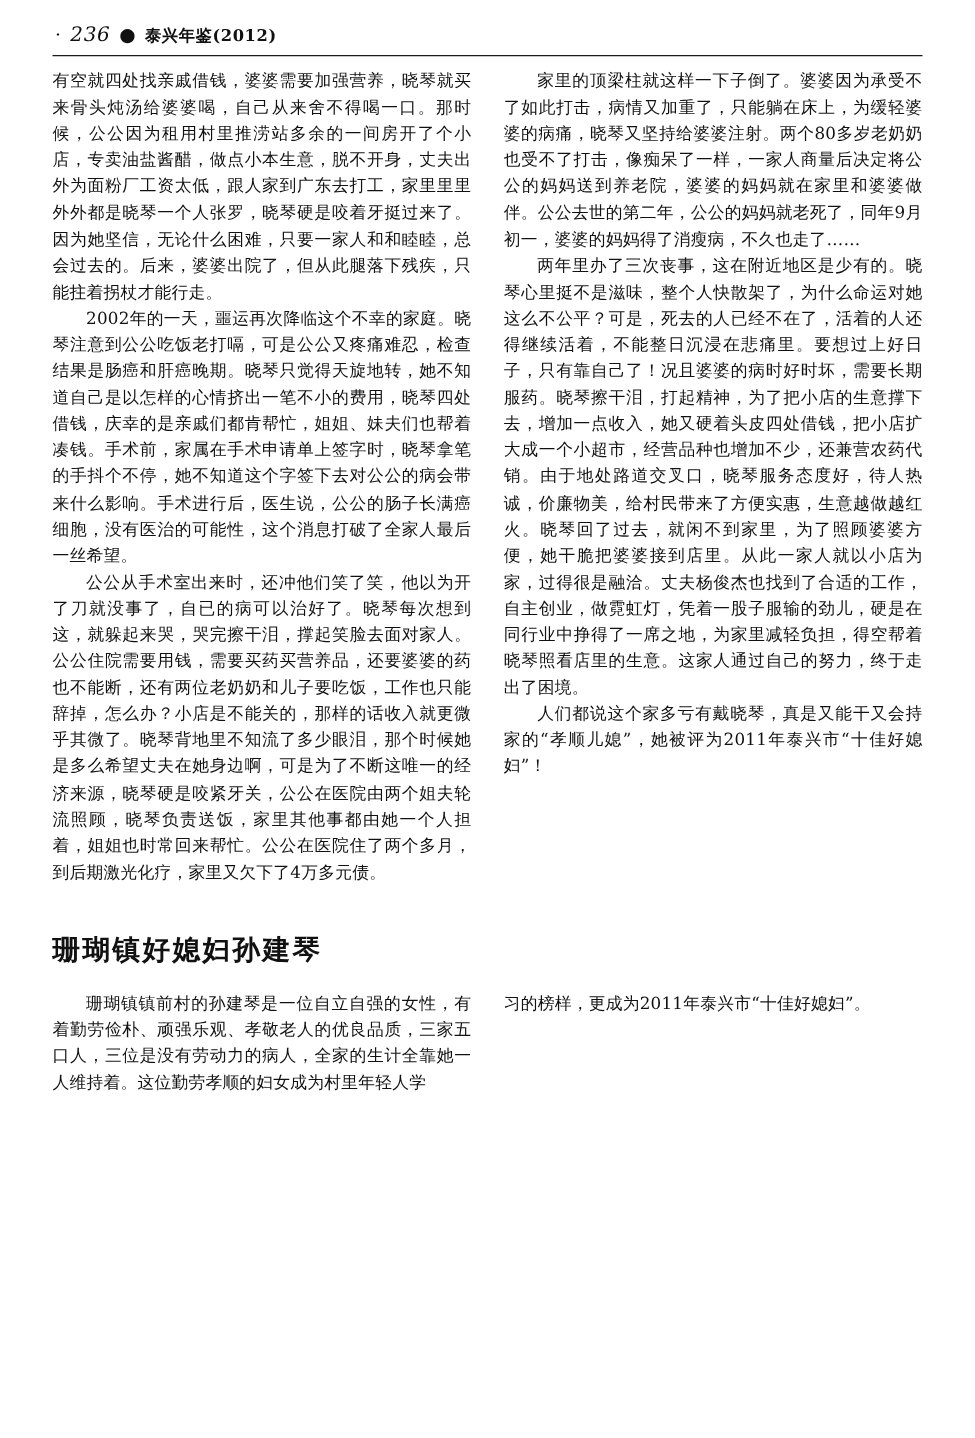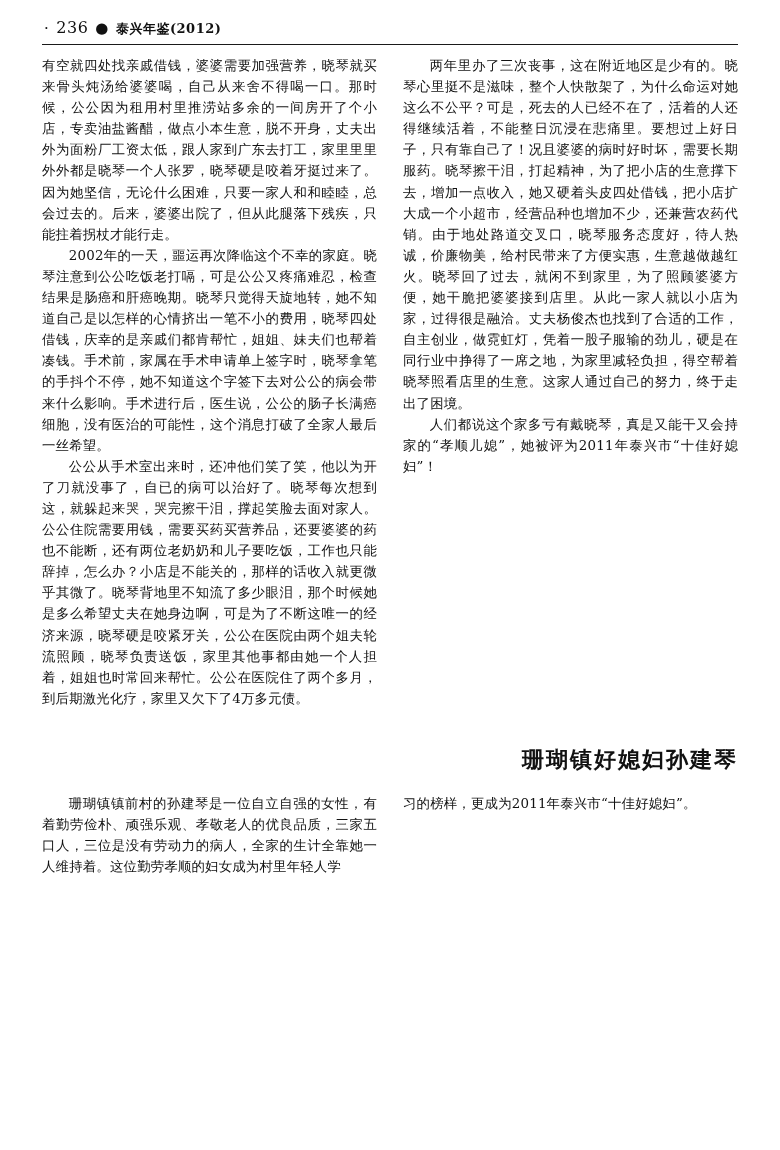--- a/index.html
+++ b/index.html
@@ -34,20 +34,21 @@
   }
   .runhead .dot {
     font-size: 15px;
     line-height: 1;
     color: #111;
   }
   .runhead .pageno {
     font-family: "DejaVu Serif", "Liberation Serif", serif;
     font-size: 16px;
     font-weight: normal;
+    font-style: italic;
   }
   .runhead .booktitle {
     font-size: 13px;
     font-weight: bold;
     letter-spacing: 0.5px;
   }
   .rule-top {
     border-top: 1.2px solid #1a1a1a;
     margin: 2px 0 10px 0;
   }
@@ -71,21 +72,21 @@
     font-family: "DejaVu Serif", "Liberation Serif", serif;
   }
   p.noindent { text-indent: 0; }
   
   .article-sep {
     height: 26px;
   }
   h2.article-title {
     font-size: 22px;
     font-weight: bold;
-    text-align: right;
+    text-align: left;
     margin: 10px 0 18px 0;
     letter-spacing: 2px;
     font-family: "DejaVu Serif", "Liberation Serif", serif;
   }
   .section-two .cols { align-items: flex-start; }
 </style>
 </head>
 <body>
 
 <div class="page">
@@ -98,20 +99,21 @@
   </div>
   <div class="rule-top"></div>
 
   <div class="cols">
     <div class="col">
       <p class="body noindent">有空就四处找亲戚借钱，婆婆需要加强营养，晓琴就买来骨头炖汤给婆婆喝，自己从来舍不得喝一口。那时候，公公因为租用村里推涝站多余的一间房开了个小店，专卖油盐酱醋，做点小本生意，脱不开身，丈夫出外为面粉厂工资太低，跟人家到广东去打工，家里里里外外都是晓琴一个人张罗，晓琴硬是咬着牙挺过来了。因为她坚信，无论什么困难，只要一家人和和睦睦，总会过去的。后来，婆婆出院了，但从此腿落下残疾，只能拄着拐杖才能行走。</p>
       <p class="body">2002年的一天，噩运再次降临这个不幸的家庭。晓琴注意到公公吃饭老打嗝，可是公公又疼痛难忍，检查结果是肠癌和肝癌晚期。晓琴只觉得天旋地转，她不知道自己是以怎样的心情挤出一笔不小的费用，晓琴四处借钱，庆幸的是亲戚们都肯帮忙，姐姐、妹夫们也帮着凑钱。手术前，家属在手术申请单上签字时，晓琴拿笔的手抖个不停，她不知道这个字签下去对公公的病会带来什么影响。手术进行后，医生说，公公的肠子长满癌细胞，没有医治的可能性，这个消息打破了全家人最后一丝希望。</p>
       <p class="body">公公从手术室出来时，还冲他们笑了笑，他以为开了刀就没事了，自已的病可以治好了。晓琴每次想到这，就躲起来哭，哭完擦干泪，撑起笑脸去面对家人。公公住院需要用钱，需要买药买营养品，还要婆婆的药也不能断，还有两位老奶奶和儿子要吃饭，工作也只能辞掉，怎么办？小店是不能关的，那样的话收入就更微乎其微了。晓琴背地里不知流了多少眼泪，那个时候她是多么希望丈夫在她身边啊，可是为了不断这唯一的经济来源，晓琴硬是咬紧牙关，公公在医院由两个姐夫轮流照顾，晓琴负责送饭，家里其他事都由她一个人担着，姐姐也时常回来帮忙。公公在医院住了两个多月，到后期激光化疗，家里又欠下了4万多元债。</p>
     </div>
     <div class="col">
+      <p class="body">家里的顶梁柱就这样一下子倒了。婆婆因为承受不了如此打击，病情又加重了，只能躺在床上，为缓轻婆婆的病痛，晓琴又坚持给婆婆注射。两个80多岁老奶奶也受不了打击，像痴呆了一样，一家人商量后决定将公公的妈妈送到养老院，婆婆的妈妈就在家里和婆婆做伴。公公去世的第二年，公公的妈妈就老死了，同年9月初一，婆婆的妈妈得了消瘦病，不久也走了……</p>
       <p class="body">两年里办了三次丧事，这在附近地区是少有的。晓琴心里挺不是滋味，整个人快散架了，为什么命运对她这么不公平？可是，死去的人已经不在了，活着的人还得继续活着，不能整日沉浸在悲痛里。要想过上好日子，只有靠自己了！况且婆婆的病时好时坏，需要长期服药。晓琴擦干泪，打起精神，为了把小店的生意撑下去，增加一点收入，她又硬着头皮四处借钱，把小店扩大成一个小超市，经营品种也增加不少，还兼营农药代销。由于地处路道交叉口，晓琴服务态度好，待人热诚，价廉物美，给村民带来了方便实惠，生意越做越红火。晓琴回了过去，就闲不到家里，为了照顾婆婆方便，她干脆把婆婆接到店里。从此一家人就以小店为家，过得很是融洽。丈夫杨俊杰也找到了合适的工作，自主创业，做霓虹灯，凭着一股子服输的劲儿，硬是在同行业中挣得了一席之地，为家里减轻负担，得空帮着晓琴照看店里的生意。这家人通过自己的努力，终于走出了困境。</p>
       <p class="body">人们都说这个家多亏有戴晓琴，真是又能干又会持家的“孝顺儿媳”，她被评为2011年泰兴市“十佳好媳妇”！</p>
     </div>
   </div>
 
   <div class="article-sep"></div>
 
   <div class="section-two">
     <h2 class="article-title">珊瑚镇好媳妇孙建琴</h2>
     <div class="cols">

